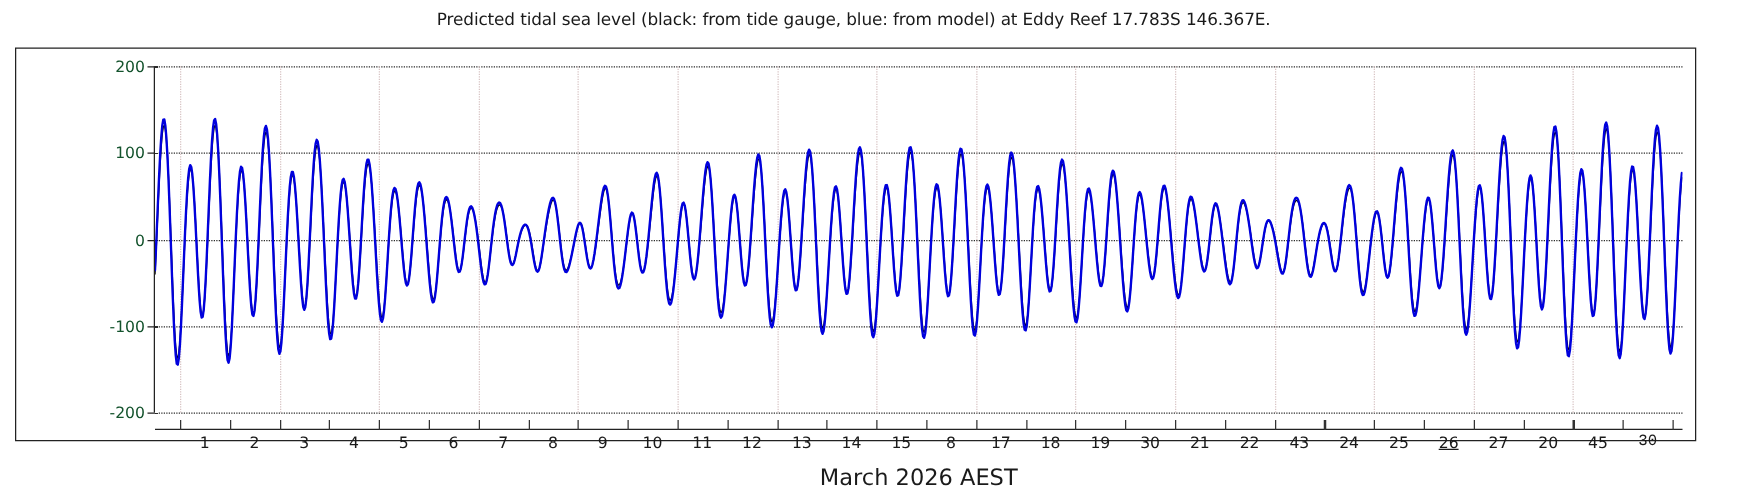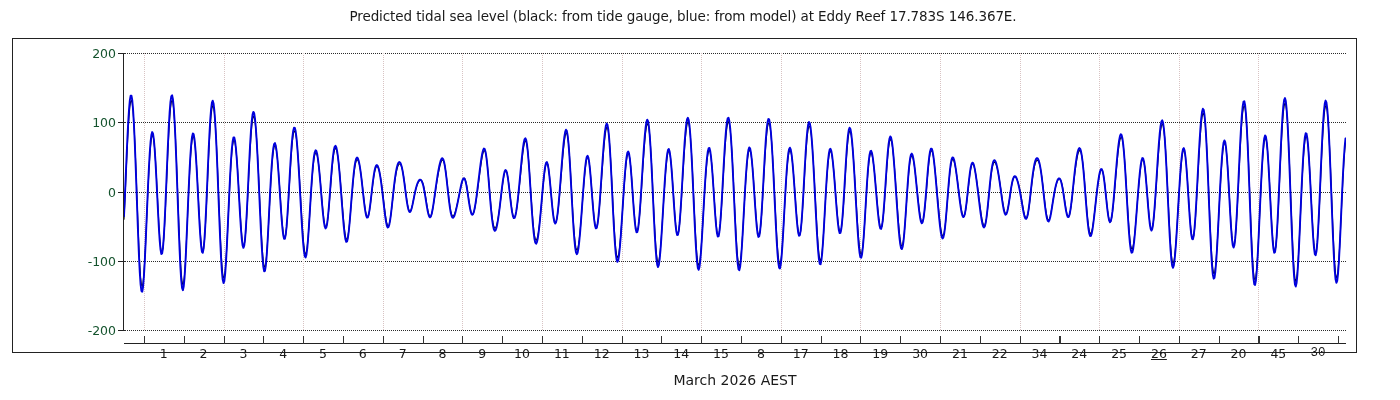--- a/index.html
+++ b/index.html
@@ -113,21 +113,21 @@
     transform: translateX(-50%);
     font-size: 12.5px;
     color: #1a1a1a;
   }
   .xaxis-title {
     position: absolute;
     left: 124px;
     top: 372px;
     width: 1222px;
     text-align: center;
-    font-size: 14px;
+    font-size: 18px;
     color: #1a1a1a;
   }
   .stats-block {
     position: absolute;
     left: 6px;
     top: 108px;
     width: 112px;
     text-align: right;
     font-size: 12.2px;
     line-height: 15.2px;
@@ -275,21 +275,21 @@
       <div class="xtick-label" style="left: 840.482px;">18</div>
       <div class="xtick" style="left: 860.384px;"></div>
       <div class="xtick-label" style="left: 880.287px;">19</div>
       <div class="xtick" style="left: 900.189px;"></div>
       <div class="xtick-label" style="left: 920.091px;">30</div>
       <div class="xtick" style="left: 939.993px;"></div>
       <div class="xtick-label" style="left: 959.896px;">21</div>
       <div class="xtick" style="left: 979.798px;"></div>
       <div class="xtick-label" style="left: 999.7px;">22</div>
       <div class="xtick" style="left: 1019.6px;"></div>
-      <div class="xtick-label" style="left: 1039.5px;">34</div>
+      <div class="xtick-label" style="left: 1039.5px;">43</div>
       <div class="xtick" style="left: 1059.41px;"></div>
       <div class="xtick-label" style="left: 1079.31px;">24</div>
       <div class="xtick" style="left: 1099.21px;"></div>
       <div class="xtick-label" style="left: 1119.11px;">25</div>
       <div class="xtick" style="left: 1139.02px;"></div>
       <div class="xtick-label" style="left: 1158.92px; text-decoration: underline;">26</div>
       <div class="xtick" style="left: 1178.82px;"></div>
       <div class="xtick-label" style="left: 1198.72px; text-align: right;">27</div>
       <div class="xtick" style="left: 1218.63px;"></div>
       <div class="xtick-label" style="left: 1238.53px;">20</div>

